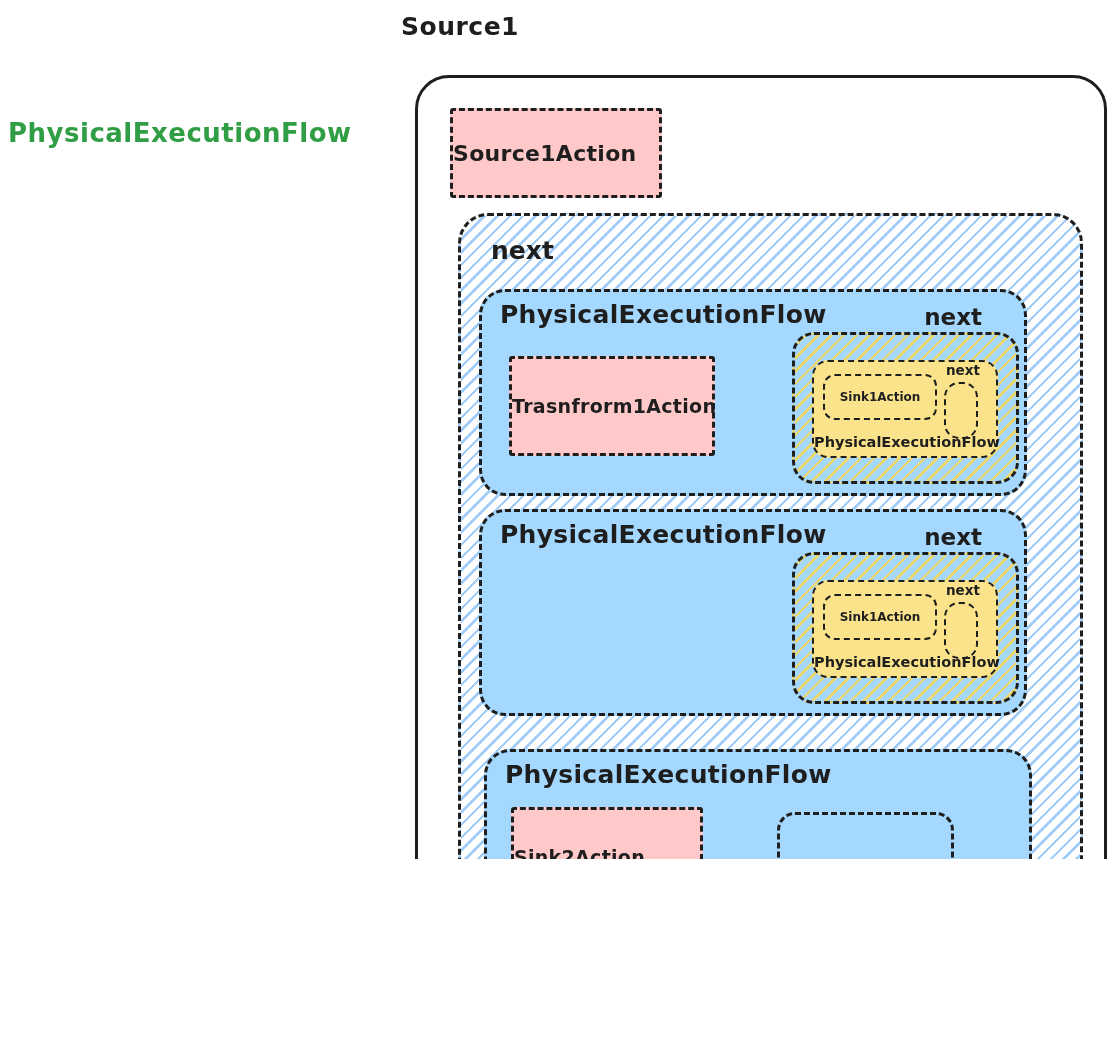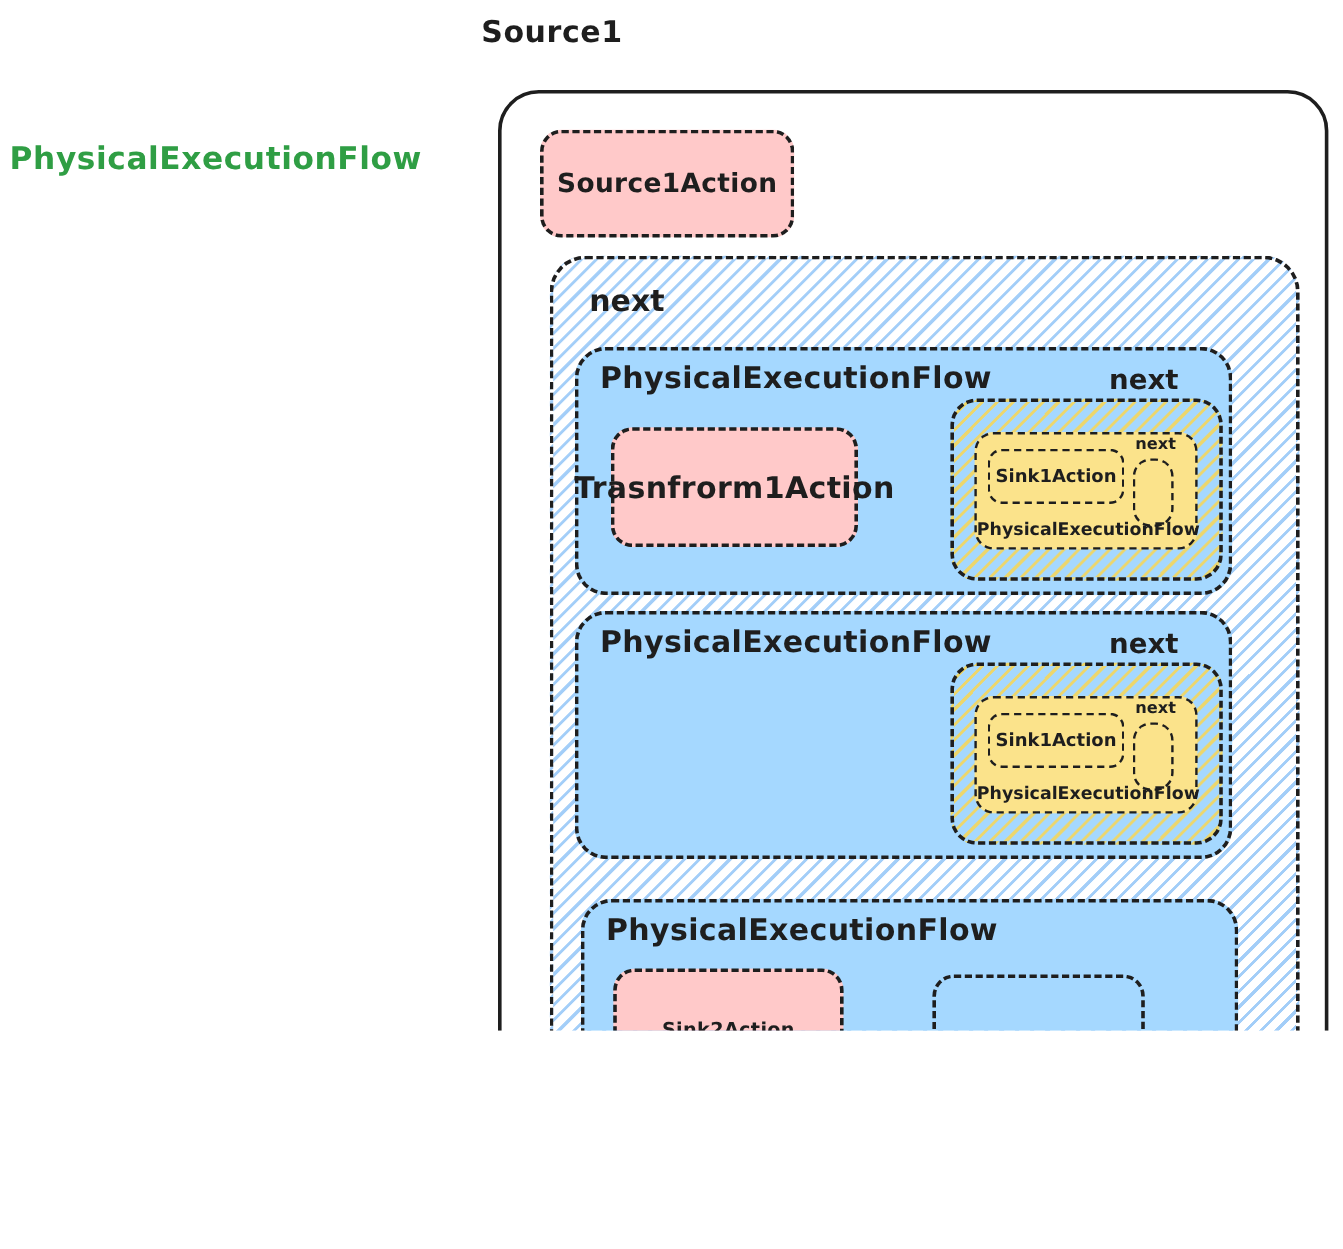--- a/index.html
+++ b/index.html
@@ -16,22 +16,22 @@
   .diagram-title{left:401px;top:12px;font-size:25px;font-weight:700;letter-spacing:.5px;}
   .side-label{left:8px;top:118px;font-size:26px;font-weight:700;letter-spacing:.5px;color:#2f9e44;}
 
   .outer-box{
     position:absolute;left:415px;top:75px;width:692px;height:955px;
     border:3px solid #1e1e1e;border-radius:34px;box-sizing:border-box;
   }
 
   .pink-box{
     position:absolute;background:#ffc9c9;
-    border:3px dashed #1e1e1e;border-radius:18px;box-sizing:border-box;
-    display:flex;align-items:center;justify-content:center;
+    border:3px dashed #1e1e1e;border-radius:3px;box-sizing:border-box;
+    display:flex;align-items:center;
     font-weight:600;letter-spacing:.3px;
   }
   .source-action{left:32px;top:30px;width:212px;height:90px;font-size:22px;}
 
   .next-container{
     position:absolute;left:40px;top:135px;width:625px;height:780px;
     border:3px dashed #1e1e1e;border-radius:30px;box-sizing:border-box;
     background:repeating-linear-gradient(135deg,
       rgba(146,197,247,0) 0px, rgba(146,197,247,0) 6.5px,
       rgba(146,197,247,0.85) 6.5px, rgba(146,197,247,0.85) 9px);
@@ -41,39 +41,39 @@
   .flow{
     position:absolute;left:18px;width:548px;height:207px;
     background:#a5d8ff;border:3px dashed #1e1e1e;border-radius:26px;box-sizing:border-box;
   }
   .flow1{top:73px;}
   .flow2{top:293px;}
   .flow3{top:533px;left:23px;height:200px;}
   .flow-title{left:18px;top:8px;font-size:25px;font-weight:700;letter-spacing:.3px;}
   .flow-next{right:42px;top:12px;font-size:23px;font-weight:700;}
 
-  .action-box{left:27px;top:64px;width:206px;height:100px;font-size:25px;}
-  .sink2-box{left:24px;top:55px;width:192px;height:100px;font-size:16px;}
+  .action-box{left:27px;top:64px;width:206px;height:100px;font-size:19px;}
+  .sink2-box{left:24px;top:55px;width:192px;height:100px;font-size:19px;}
 
   .hatch-yellow{
     position:absolute;left:310px;top:40px;width:227px;height:152px;
     border:3px dashed #1e1e1e;border-radius:22px;box-sizing:border-box;
     background:repeating-linear-gradient(135deg,
       rgba(255,214,70,0) 0px, rgba(255,214,70,0) 6.5px,
       rgba(255,214,70,0.8) 6.5px, rgba(255,214,70,0.8) 9px);
   }
   .yellow-box{
     position:absolute;left:17px;top:25px;width:186px;height:98px;
     background:#fbe38b;border:2.5px dashed #1e1e1e;border-radius:16px;box-sizing:border-box;
   }
   .sink-box{
     position:absolute;left:9px;top:12px;width:114px;height:46px;
     border:2.5px dashed #1e1e1e;border-radius:12px;box-sizing:border-box;
     display:flex;align-items:center;justify-content:center;
-    font-size:15px;font-weight:600;
+    font-size:12px;font-weight:600;
   }
   .mini-next{left:132px;top:0px;font-size:13.5px;font-weight:700;}
   .mini-box{
     position:absolute;left:130px;top:20px;width:34px;height:57px;
     border:2.5px dashed #1e1e1e;border-radius:15px;box-sizing:border-box;
   }
   .yellow-caption{
     position:absolute;left:0;right:0;top:72px;text-align:center;
     font-size:14.5px;font-weight:600;white-space:nowrap;
   }

